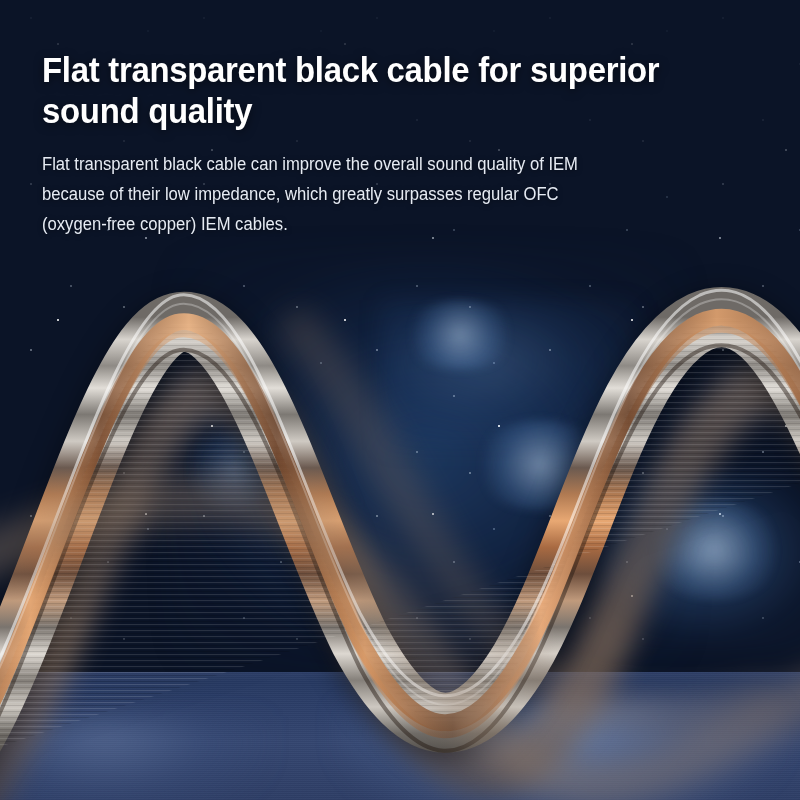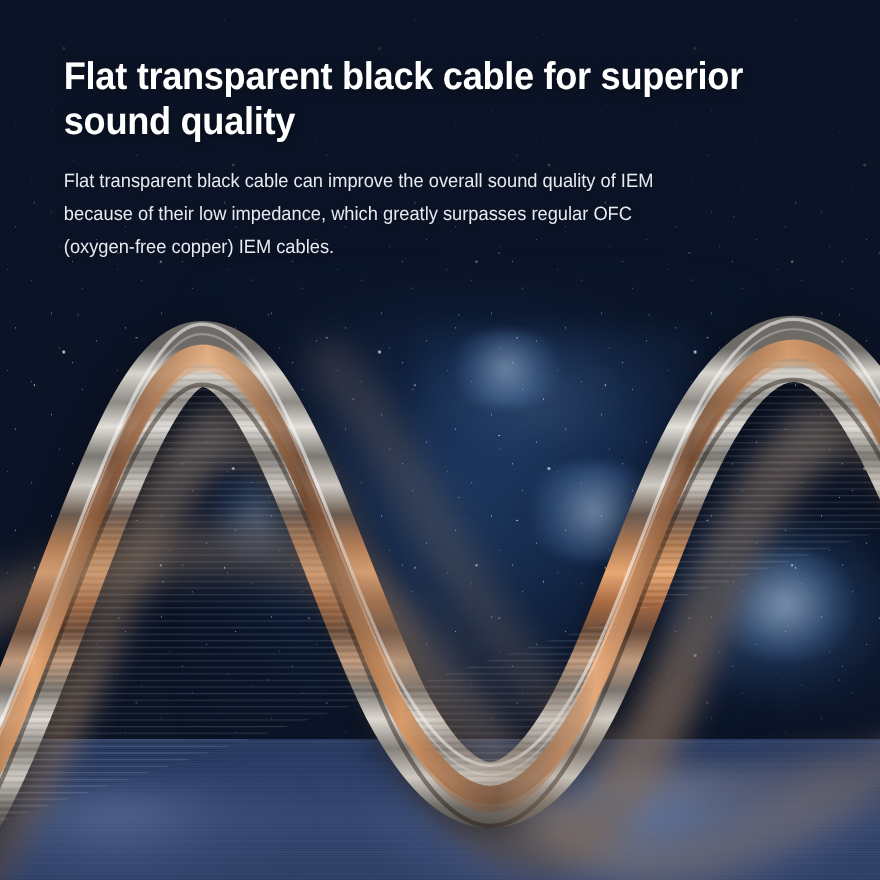--- a/index.html
+++ b/index.html
@@ -180,21 +180,21 @@
 
   
   .cable-layer { position: absolute; inset: 0; }
   .cable-blur-back { filter: blur(13px); opacity: .80; }
   .cable-blur-front { filter: blur(15px); opacity: .72; }
   .cable-sharp { filter: drop-shadow(0 6px 14px rgba(0,0,0,0.45)); }
 
   
   .copy {
     position: absolute;
-    left: 58px;
+    left: 42px;
     top: 50px;
     width: 690px;
   }
   .headline {
     margin: 0;
     color: #ffffff;
     font-size: 35px;
     line-height: 1.16;
     font-weight: 700;
     letter-spacing: -0.3px;

